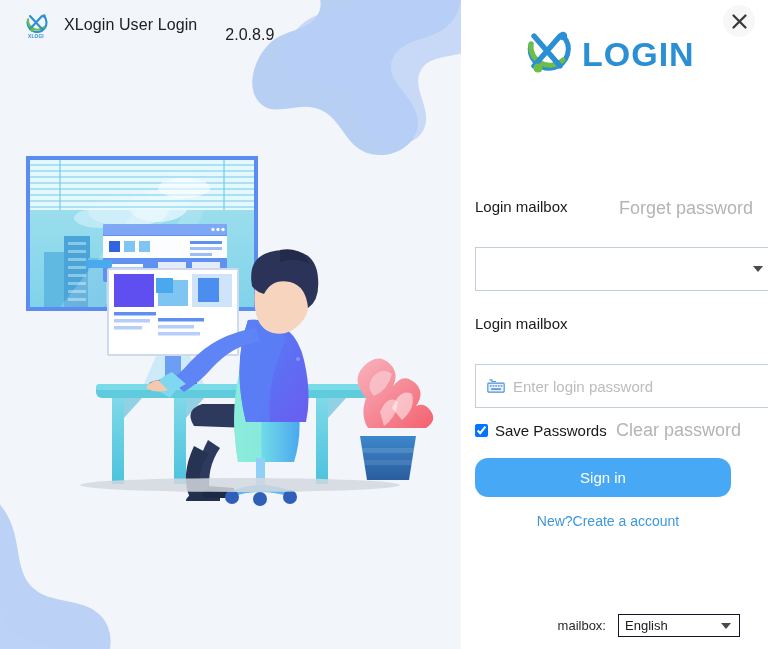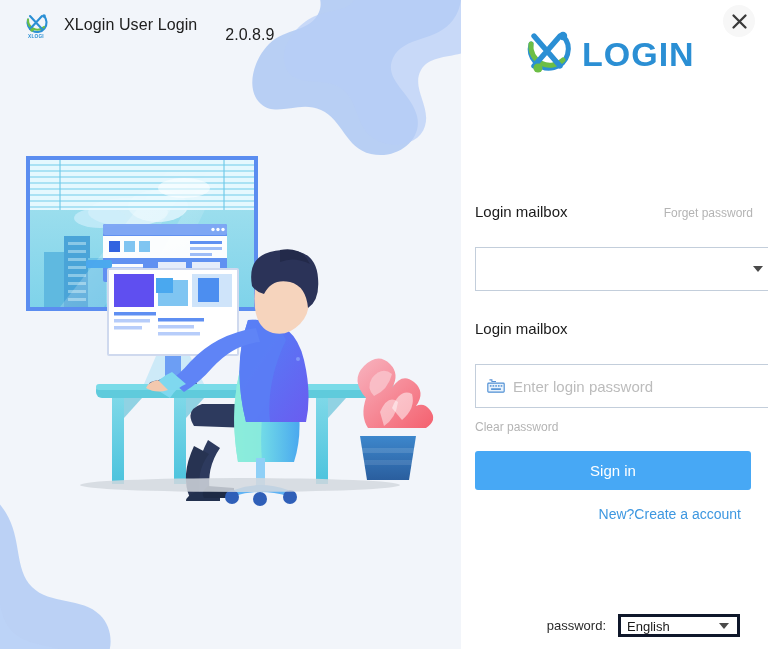--- a/index.html
+++ b/index.html
@@ -124,33 +124,33 @@
 
   #login-form {
     position: absolute;
     top: 198px;
     left: 14px;
     width: 278px;
   }
 
   .field-row {
     display: flex;
-    align-items: flex-end;
+    align-items: flex-start;
     justify-content: space-between;
     height: 22px;
     gap: 14px;
   }
 
   .field-label {
     font-size: 15px;
     color: #1a1a1a;
   }
 
   .muted-link {
-    font-size: 12px;
+    font-size: 18px;
     color: #b4b4b4;
     cursor: pointer;
   }
 
   .input-box {
     position: relative;
     margin-top: 27px;
     width: 300px;
     height: 44px;
     border: 1px solid #c3cedb;
@@ -227,37 +227,37 @@
     cursor: pointer;
   }
 
   #save-passwords-label {
     font-size: 15px;
     color: #171717;
   }
 
   #signin-button {
     margin-top: 17px;
-    width: 276px;
+    width: 256px;
     height: 39px;
     border: none;
-    border-radius: 3px;
+    border-radius: 13px;
     background: #47a8f5;
     color: #ffffff;
     font-size: 15px;
     font-family: "Liberation Sans", sans-serif;
     cursor: pointer;
     display: block;
   }
 
   #create-account-link {
     display: block;
     width: 266px;
     margin-top: 16px;
-    text-align: right;
+    text-align: center;
     font-size: 14px;
     color: #3d97e0;
     text-decoration: none;
     cursor: pointer;
   }
 
   #language-row {
     position: absolute;
     left: 14px;
     bottom: 12px;
@@ -271,21 +271,21 @@
   #language-label {
     font-size: 13px;
     color: #2a2a2a;
     margin-right: 12px;
   }
 
   #language-select-wrap {
     position: relative;
     width: 122px;
     height: 23px;
-    border: 3px solid #0f172a;
+    border: 1px solid #0f172a;
     background: #fff;
   }
 
   #language-select {
     width: 100%;
     height: 100%;
     border: none;
     outline: none;
     background: transparent;
     font-size: 13px;
@@ -564,30 +564,34 @@
             <rect x="10.1" y="7.5" width="2" height="1.8"></rect>
             <rect x="13.4" y="7.5" width="2" height="1.8"></rect>
             <rect x="16.7" y="7.5" width="2" height="1.8"></rect>
             <rect x="5" y="11.3" width="12" height="2"></rect>
           </g>
         </svg>
         <input id="password-input" type="password" placeholder="Enter login password" style="">
       </div>
 
       <div id="options-row">
+        <label id="save-passwords-wrap">
+          <input type="checkbox" id="save-passwords-checkbox" checked="" style="">
+          <span id="save-passwords-label">Save Passwords</span>
+        </label>
         <span class="muted-link">Clear password</span>
       </div>
 
       <button id="signin-button">Sign in</button>
 
       <a id="create-account-link" href="#">New?Create a account</a>
     </div>
 
     <div id="language-row">
-      <span id="language-label">password:</span>
+      <span id="language-label">mailbox:</span>
       <div id="language-select-wrap">
         <select id="language-select"><option>English</option></select>
         <span id="language-caret"></span>
       </div>
     </div>
 
   </div>
 </div>
 
 </body></html>

